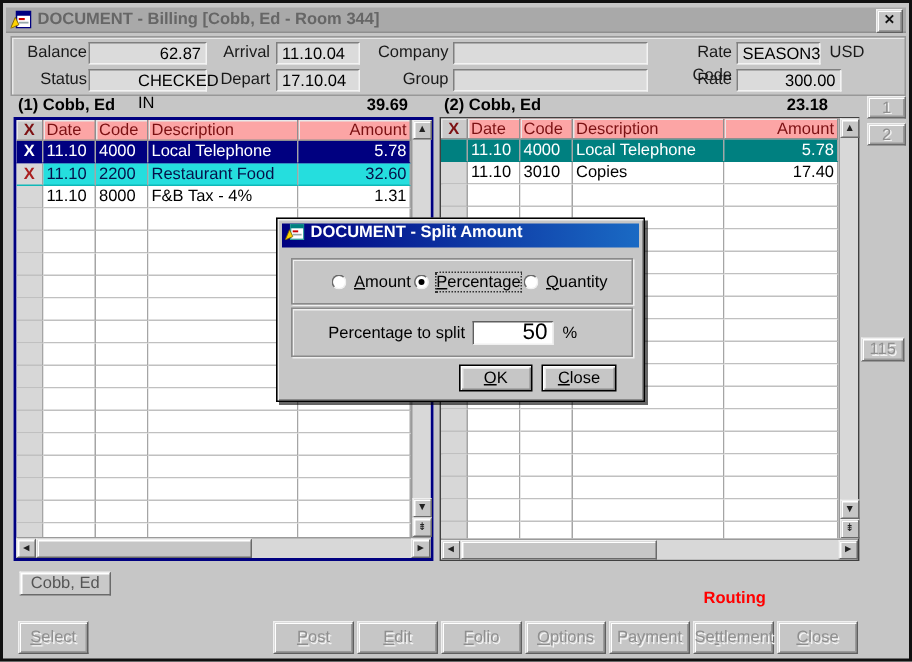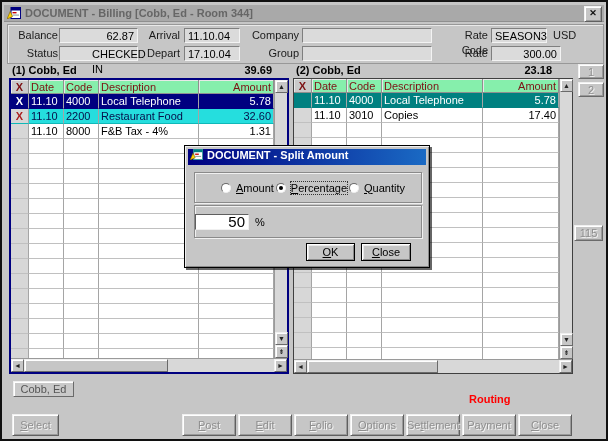--- a/index.html
+++ b/index.html
@@ -43,21 +43,21 @@
   .grid{
     position:absolute; top:76px; width:280px; height:296px; box-sizing:border-box;
     background:#fff;
   }
   .grid.focused{border:2px solid #000080;}
   .grid.plain{border:1px solid #404040; box-shadow:inset 1px 1px 0 #9a9a9a;}
   .grid-inner{position:absolute; inset:0; overflow:hidden;}
   .hdr-row,.row{display:flex;}
   .hdr-row{height:14px; line-height:14px;}
   .hdr-cell{
-    box-sizing:border-box; background:#86efac; color:#7c1113;
+    box-sizing:border-box; background:#fca5a5; color:#7c1113;
     border-right:1px solid #8f8f8f; border-bottom:1px solid #8f8f8f;
     box-shadow:inset 1px 1px 0 #e8e8e8; padding:0 2px; overflow:hidden; white-space:nowrap;
   }
   .row{height:15px; line-height:15px;}
   .cell{
     box-sizing:border-box; border-right:1px solid #a5a5a5; border-bottom:1px solid #c0c0c0;
     padding:0 2px; overflow:hidden; white-space:nowrap; background:#fff;
   }
   .cell-x{width:18px; text-align:center; background:#d7d7d7; color:#aa1f1f; font-weight:bold;}
   .hdr-cell.cell-x{background:#cacaca; color:#7c1113;}
@@ -545,20 +545,21 @@
         </div>
 
         <div class="radio-item v-false">
           <span class="radio-circle"></span>
           <span class="radio-text"><u>Q</u>uantity</span>
         </div>
 
     </div>
 
     <div class="dlg-frame frame-field">
+      <div class="fld-label">Percentage to split</div>
       <input class="dlg-input" value="50" style="">
       <span class="pct">%</span>
     </div>
 
     <div class="btn dlg-btn dlg-ok"><u>O</u>K</div>
     <div class="btn dlg-btn dlg-close"><u>C</u>lose</div>
   </div>
 
   <div class="folio-tab">Cobb, Ed</div>
   <div class="routing">Routing</div>
@@ -567,21 +568,21 @@
   <div class="btn-row">
 
       <div class="btn disabled"><u>P</u>ost</div>
 
       <div class="btn disabled"><u>E</u>dit</div>
 
       <div class="btn disabled"><u>F</u>olio</div>
 
       <div class="btn disabled"><u>O</u>ptions</div>
 
+      <div class="btn disabled">Payment</div>
+
       <div class="btn disabled">Se<u>t</u>tlement</div>
 
-      <div class="btn disabled">Payment</div>
-
       <div class="btn disabled"><u>C</u>lose</div>
 
   </div>
 
 </div>
 
 </body></html>

